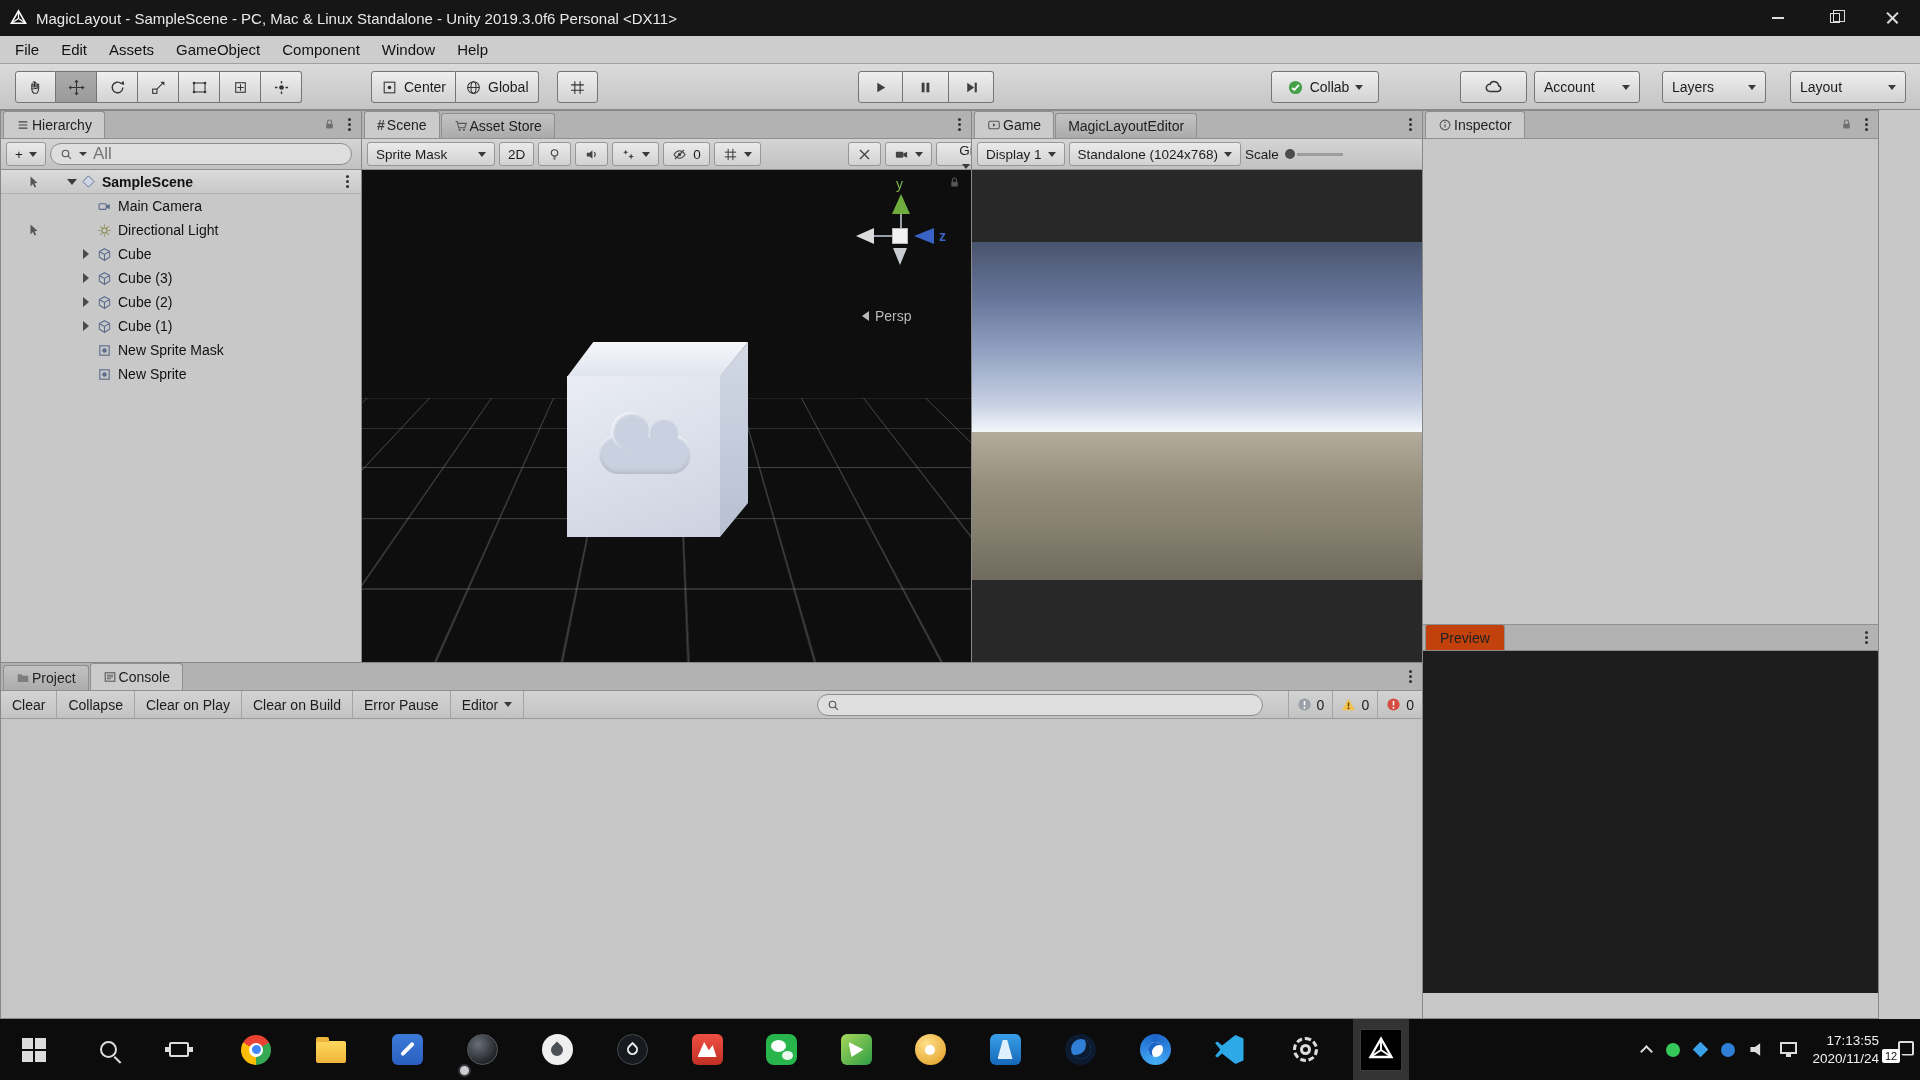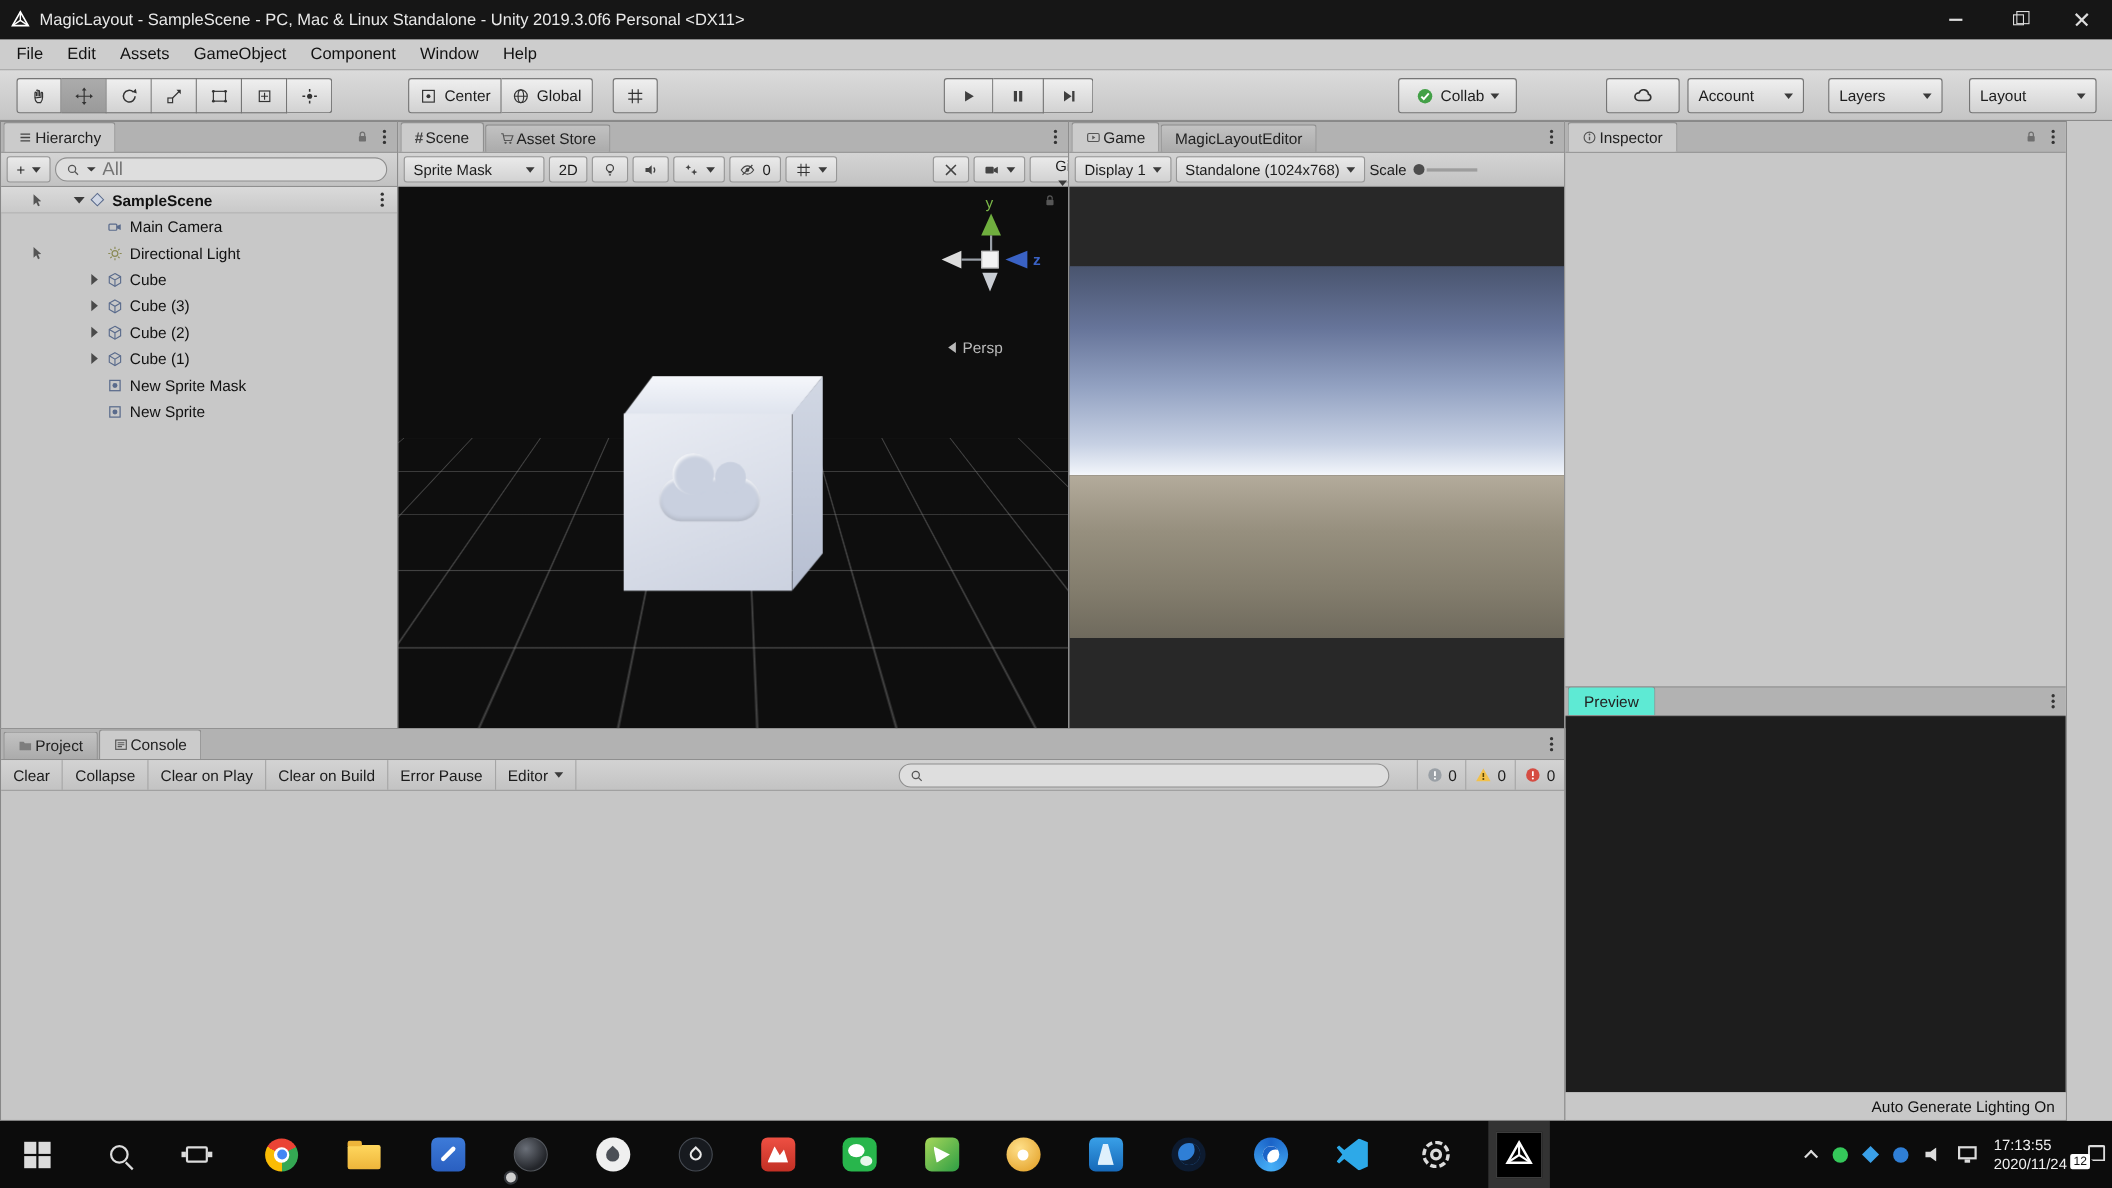--- a/index.html
+++ b/index.html
@@ -93,21 +93,21 @@
 
 #game{left:971px;top:110px;width:452px;height:553px;}
 .game-vp{position:absolute;left:0;top:59px;right:0;bottom:0;background:#282828;overflow:hidden;}
 .game-sky{position:absolute;left:0;top:72px;width:100%;height:190px;background:linear-gradient(#49546e 0%,#67759a 30%,#93a2c2 58%,#c6d0e3 85%,#edf1f8 98%,#f6f8fb 100%);}
 .game-ground{position:absolute;left:0;top:262px;width:100%;height:148px;background:linear-gradient(#b3ab9b 0%,#968f7e 35%,#837d6d 70%,#6f6a5d 100%);}
 
 
 #inspector{left:1422px;top:110px;width:457px;height:909px;}
 .insp-body{position:absolute;left:0;top:28px;width:100%;height:485px;background:#c8c8c8;}
 .preview-bar{position:absolute;left:0;top:513px;width:100%;height:27px;background:#b2b2b2;border-top:1px solid #909090;border-bottom:1px solid #8a8a8a;display:flex;align-items:flex-end;padding-left:2px;}
-.preview-tab{height:26px;background:#5eead4;border:1px solid #8f8f8f;border-bottom:none;border-radius:3px 3px 0 0;display:flex;align-items:center;padding:0 14px;font-size:14px;color:#222;}
+.preview-tab{height:26px;background:#c2410c;border:1px solid #8f8f8f;border-bottom:none;border-radius:3px 3px 0 0;display:flex;align-items:center;padding:0 14px;font-size:14px;color:#222;}
 .preview-kebab{margin-left:auto;display:flex;align-items:center;height:100%;padding:0 10px;}
 .preview-dark{position:absolute;left:0;top:540px;width:100%;height:342px;background:#1d1d1d;}
 .lighting-strip{position:absolute;left:0;top:882px;width:100%;height:26px;display:flex;align-items:center;justify-content:flex-end;padding-right:10px;font-size:14px;color:#111;background:#c8c8c8;}
 
 
 #bottom{left:0;top:662px;width:1423px;height:357px;}
 .con-toolbar{height:28px;background:linear-gradient(#d3d3d3,#c3c3c3);border-bottom:1px solid #9a9a9a;display:flex;align-items:stretch;position:relative;font-size:14px;color:#1c1c1c;}
 .seg{display:flex;align-items:center;gap:6px;padding:0 11px;border-right:1px solid #a5a5a5;white-space:nowrap;}
 .console-search{position:absolute;left:816px;top:3px;width:446px;height:22px;}
 .badges{position:absolute;right:0;top:0;height:100%;display:flex;}
@@ -158,21 +158,21 @@
 .unity-tile svg{width:28px;height:28px;}
 .mini-badge{position:absolute;left:4px;bottom:3px;width:13px;height:13px;border-radius:50%;background:#cfcfcf;border:2px solid #34373c;}
 .tray{position:absolute;right:6px;top:0;height:100%;display:flex;align-items:center;gap:15px;}
 .tray-chevron{width:9px;height:9px;border-left:2px solid #dcdcdc;border-top:2px solid #dcdcdc;transform:rotate(45deg);margin-top:4px;}
 .tray-green{width:14px;height:14px;border-radius:50%;background:#35c75a;}
 .tray-star{width:11px;height:11px;background:#3aa0e8;transform:rotate(45deg);}
 .tray-blue{width:14px;height:14px;border-radius:50%;background:#2f7fd6;}
 .tray-vol{width:15px;height:14px;background:#dcdcdc;clip-path:polygon(0 32%,30% 32%,65% 5%,65% 95%,30% 68%,0 68%);}
 .tray-mon{width:17px;height:12px;border:2px solid #dcdcdc;position:relative;margin-bottom:3px;}
 .tray-mon::after{content:"";position:absolute;left:4px;bottom:-5px;width:5px;height:3px;background:#dcdcdc;}
-.tray-clock{color:#f0f0f0;font-size:13.5px;line-height:1.3;}
+.tray-clock{color:#f0f0f0;font-size:13.5px;line-height:1.3;text-align:right;}
 .tray-notif{position:relative;width:20px;height:18px;}
 .notif-bubble{position:absolute;right:0;top:0;width:16px;height:15px;border:2px solid #dcdcdc;border-radius:2px;clip-path:polygon(0 0,100% 0,100% 100%,30% 100%,0 72%);}
 .notif-badge{position:absolute;left:-12px;bottom:-4px;background:#fff;color:#111;font-size:11px;padding:0 3px;border-radius:2px;line-height:14px;}
 
 
 .scale-knob{width:10px;height:10px;border-radius:50%;background:#4c4c4c;margin-left:6px;flex:none;}
 .scale-track{width:46px;height:3px;background:#9d9d9d;margin-left:2px;margin-right:-28px;flex:none;}
 .gizmos-btn{margin-right:-30px;min-width:60px;flex-direction:column;}
 </style>
 </head>
@@ -738,23 +738,20 @@
     <div class="insp-body"></div>
     <div class="preview-bar">
       <div class="preview-tab">
           <span>Preview</span>
         </div>
       <div class="preview-kebab">
           <span class="kdots"></span>
         </div>
     </div>
     <div class="preview-dark"></div>
-    <div class="lighting-strip">
-      <span>Auto Generate Lighting On</span>
-    </div>
   </div>
 
   <div class="panel" id="bottom">
     <div class="tabbar">
       <div class="tab">
         <svg class="t-ico">
             <use href="#sym-folder"></use>
           </svg>
         <span>Project</span>
       </div>

